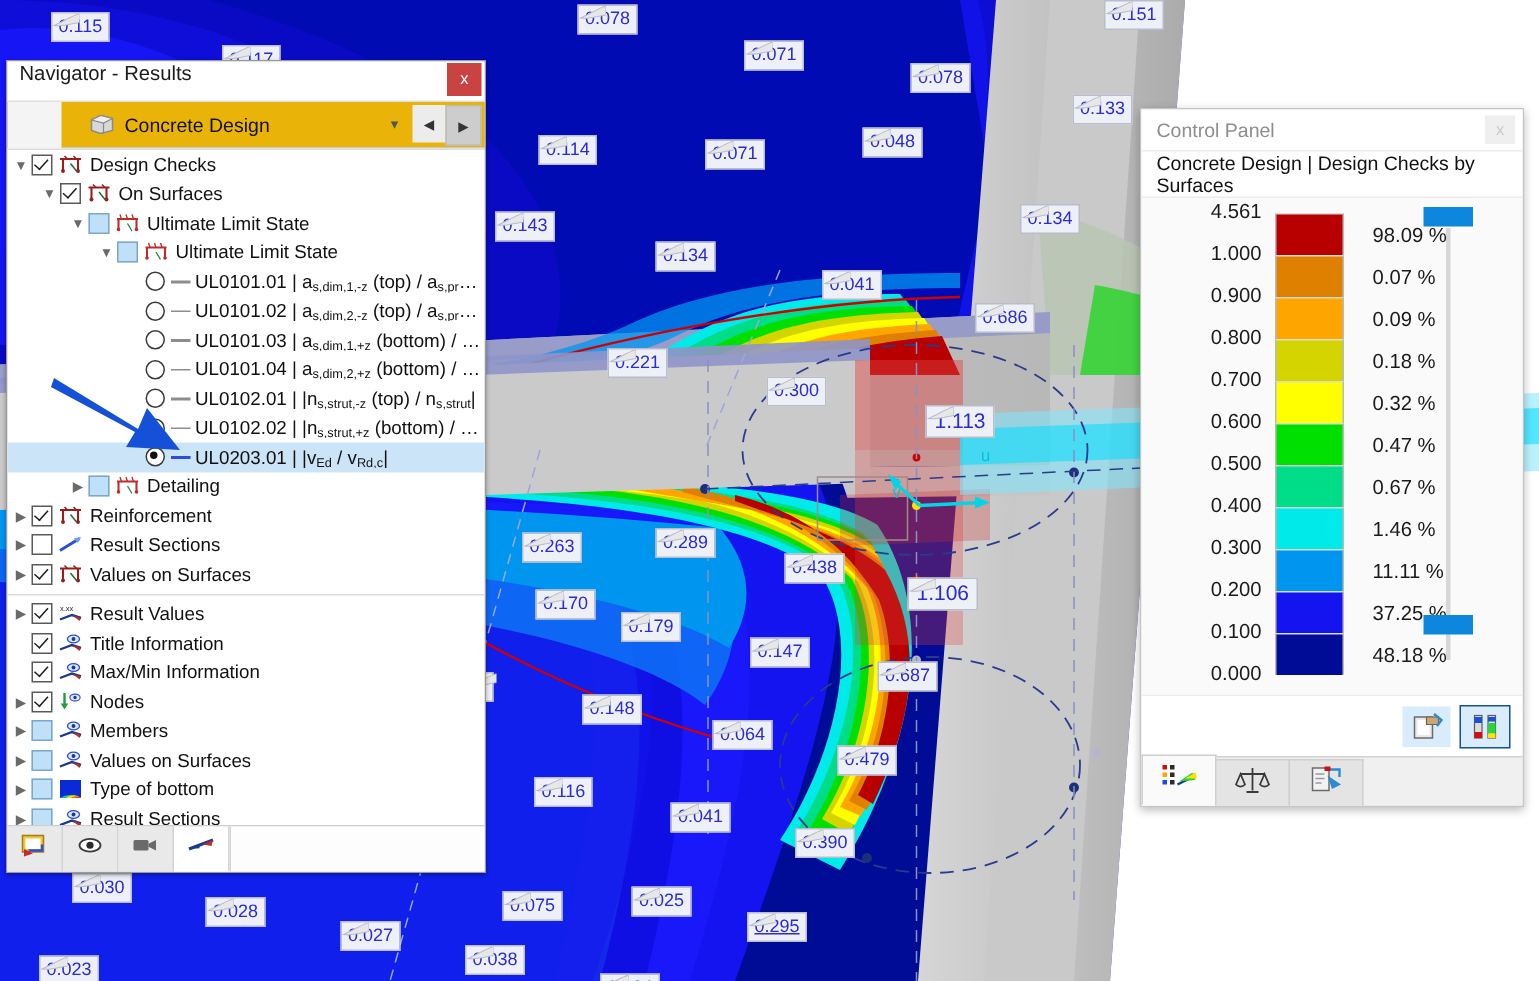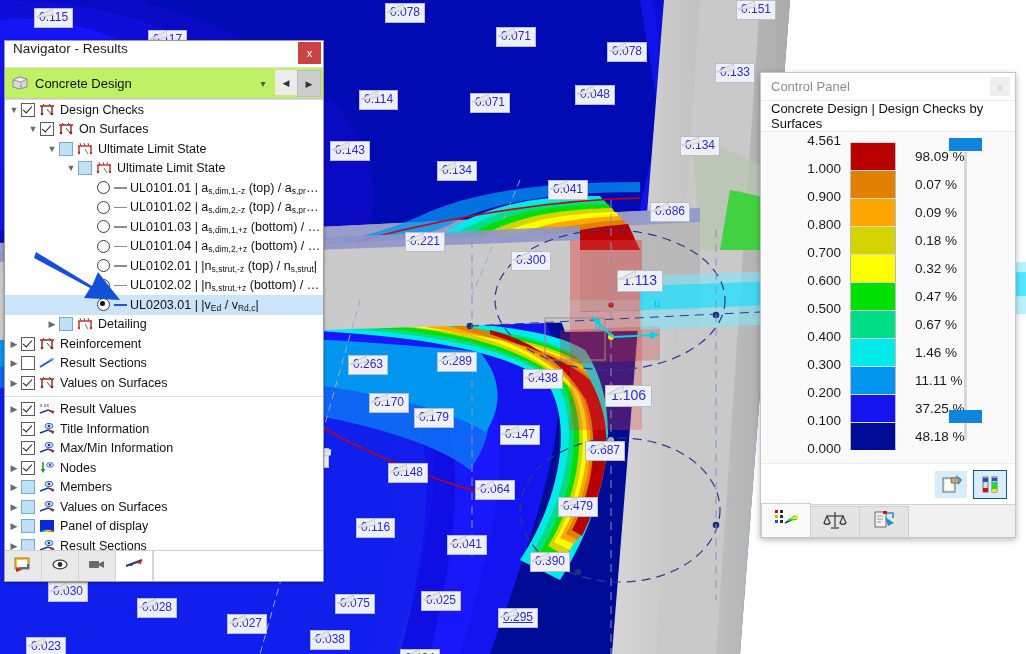--- a/index.html
+++ b/index.html
@@ -43,22 +43,22 @@
     height:26px;background:#ffffff;display:flex;align-items:flex-start;
     border-bottom:1px solid #e0e0e0;padding-left:8px;position:relative;
   }
   #nav-title .t{font-size:13.5px;color:#1b1b1b;}
   #nav-close{
     position:absolute;right:2px;top:1px;width:23px;height:22px;
     background:#c94343;color:#fff;font-size:11px;display:flex;
     align-items:center;justify-content:center;cursor:pointer;
   }
   #nav-combo{
-    height:30px;background:#bef264;border-bottom:1px solid #c8c8c8;
-    display:flex;align-items:center;padding-left:6px;position:relative;
+    height:30px;background:#eab308;border-bottom:1px solid #c8c8c8;
+    display:flex;align-items:center;padding-left:18px;position:relative;margin-left:36px;
   }
   #nav-combo .cbicon{width:18px;height:16px;margin-right:6px;}
   #nav-combo .cbtext{font-size:13px;color:#111;}
   #nav-combo .chev{position:absolute;right:52px;top:7px;width:16px;height:16px;
     display:flex;align-items:center;justify-content:center;color:#555;font-size:10px;}
   #nav-combo .navbtn{
     position:absolute;top:2px;width:22px;height:25px;
     display:flex;align-items:center;justify-content:center;font-size:9px;color:#333;
   }
   #nav-combo .navbtn.prev{right:26px;background:#ececed;}
@@ -340,21 +340,21 @@
         </svg></div>
       <div class="vlabel" style="left: 437px; top: 352px;">0.289<svg class="leader" viewBox="0 0 18 10">
           <path d="M18 0 C 12 2, 6 6, 1 8 C 5 9, 12 7, 18 6 Z" fill="#e7e7e7" stroke="#b9bcc9" stroke-width="0.7"></path>
         </svg></div>
       <div class="vlabel" style="left: 523px; top: 369px;">0.438<svg class="leader" viewBox="0 0 18 10">
           <path d="M18 0 C 12 2, 6 6, 1 8 C 5 9, 12 7, 18 6 Z" fill="#e7e7e7" stroke="#b9bcc9" stroke-width="0.7"></path>
         </svg></div>
       <div class="vlabel big" style="left: 605px; top: 385px;">1.106<svg class="leader" viewBox="0 0 18 10">
           <path d="M18 0 C 12 2, 6 6, 1 8 C 5 9, 12 7, 18 6 Z" fill="#e7e7e7" stroke="#b9bcc9" stroke-width="0.7"></path>
         </svg></div>
-      <div class="vlabel" style="left: 324px; top: 393px; margin-left: 45px;">0.170<svg class="leader" viewBox="0 0 18 10">
+      <div class="vlabel" style="left: 312px; top: 393px; margin-left: 45px;">0.170<svg class="leader" viewBox="0 0 18 10">
           <path d="M18 0 C 12 2, 6 6, 1 8 C 5 9, 12 7, 18 6 Z" fill="#e7e7e7" stroke="#b9bcc9" stroke-width="0.7"></path>
         </svg></div>
       <div class="vlabel" style="left: 414px; top: 408px;">0.179<svg class="leader" viewBox="0 0 18 10">
           <path d="M18 0 C 12 2, 6 6, 1 8 C 5 9, 12 7, 18 6 Z" fill="#e7e7e7" stroke="#b9bcc9" stroke-width="0.7"></path>
         </svg></div>
       <div class="vlabel" style="left: 500px; top: 425px;">0.147<svg class="leader" viewBox="0 0 18 10">
           <path d="M18 0 C 12 2, 6 6, 1 8 C 5 9, 12 7, 18 6 Z" fill="#e7e7e7" stroke="#b9bcc9" stroke-width="0.7"></path>
         </svg></div>
       <div class="vlabel" style="left: 585px; top: 441px;">0.687<svg class="leader" viewBox="0 0 18 10">
           <path d="M18 0 C 12 2, 6 6, 1 8 C 5 9, 12 7, 18 6 Z" fill="#e7e7e7" stroke="#b9bcc9" stroke-width="0.7"></path>
@@ -653,21 +653,21 @@
         <span class="exp">▶</span>
         <span class="cbx lightblue"></span>
         <span class="ticon"><svg width="16" height="14" viewBox="0 0 16 14">
             <rect x="1" y="1" width="14" height="12" fill="#0a2ad8"></rect>
             <path d="M1 13 A 13 13 0 0 1 15 13 Z" fill="#00c2ff"></path>
             <path d="M3 13 A 10 10 0 0 1 15 13 Z" fill="#24d53a"></path>
             <path d="M5 13 A 8 8 0 0 1 15 13 Z" fill="#ffe000"></path>
             <path d="M8 13 A 6 6 0 0 1 15 13 Z" fill="#ff7b00"></path>
             <path d="M11 13 A 4 4 0 0 1 15 13 Z" fill="#d01010"></path>
           </svg></span>
-        <span class="tlabel">Panel of display</span>
+        <span class="tlabel">Type of bottom</span>
       </div>
       <div class="trow" style="padding-left: 2px;">
         <span class="exp">▶</span>
         <span class="cbx lightblue"></span>
         <span class="ticon"><svg width="16" height="14" viewBox="0 0 16 14">
             <ellipse cx="10" cy="4" rx="4" ry="2.6" fill="#dfe8f5" stroke="#2a4fd8" stroke-width="0.9"></ellipse>
             <circle cx="10" cy="4" r="1.3" fill="#1b3a8f"></circle>
             <path d="M1 11 L9 8 L15 10" stroke="#1b3a8f" stroke-width="1.6" fill="none"></path>
             <path d="M9 8 L15 10 L14 12 Z" fill="#c02b2b"></path>
           </svg></span>

